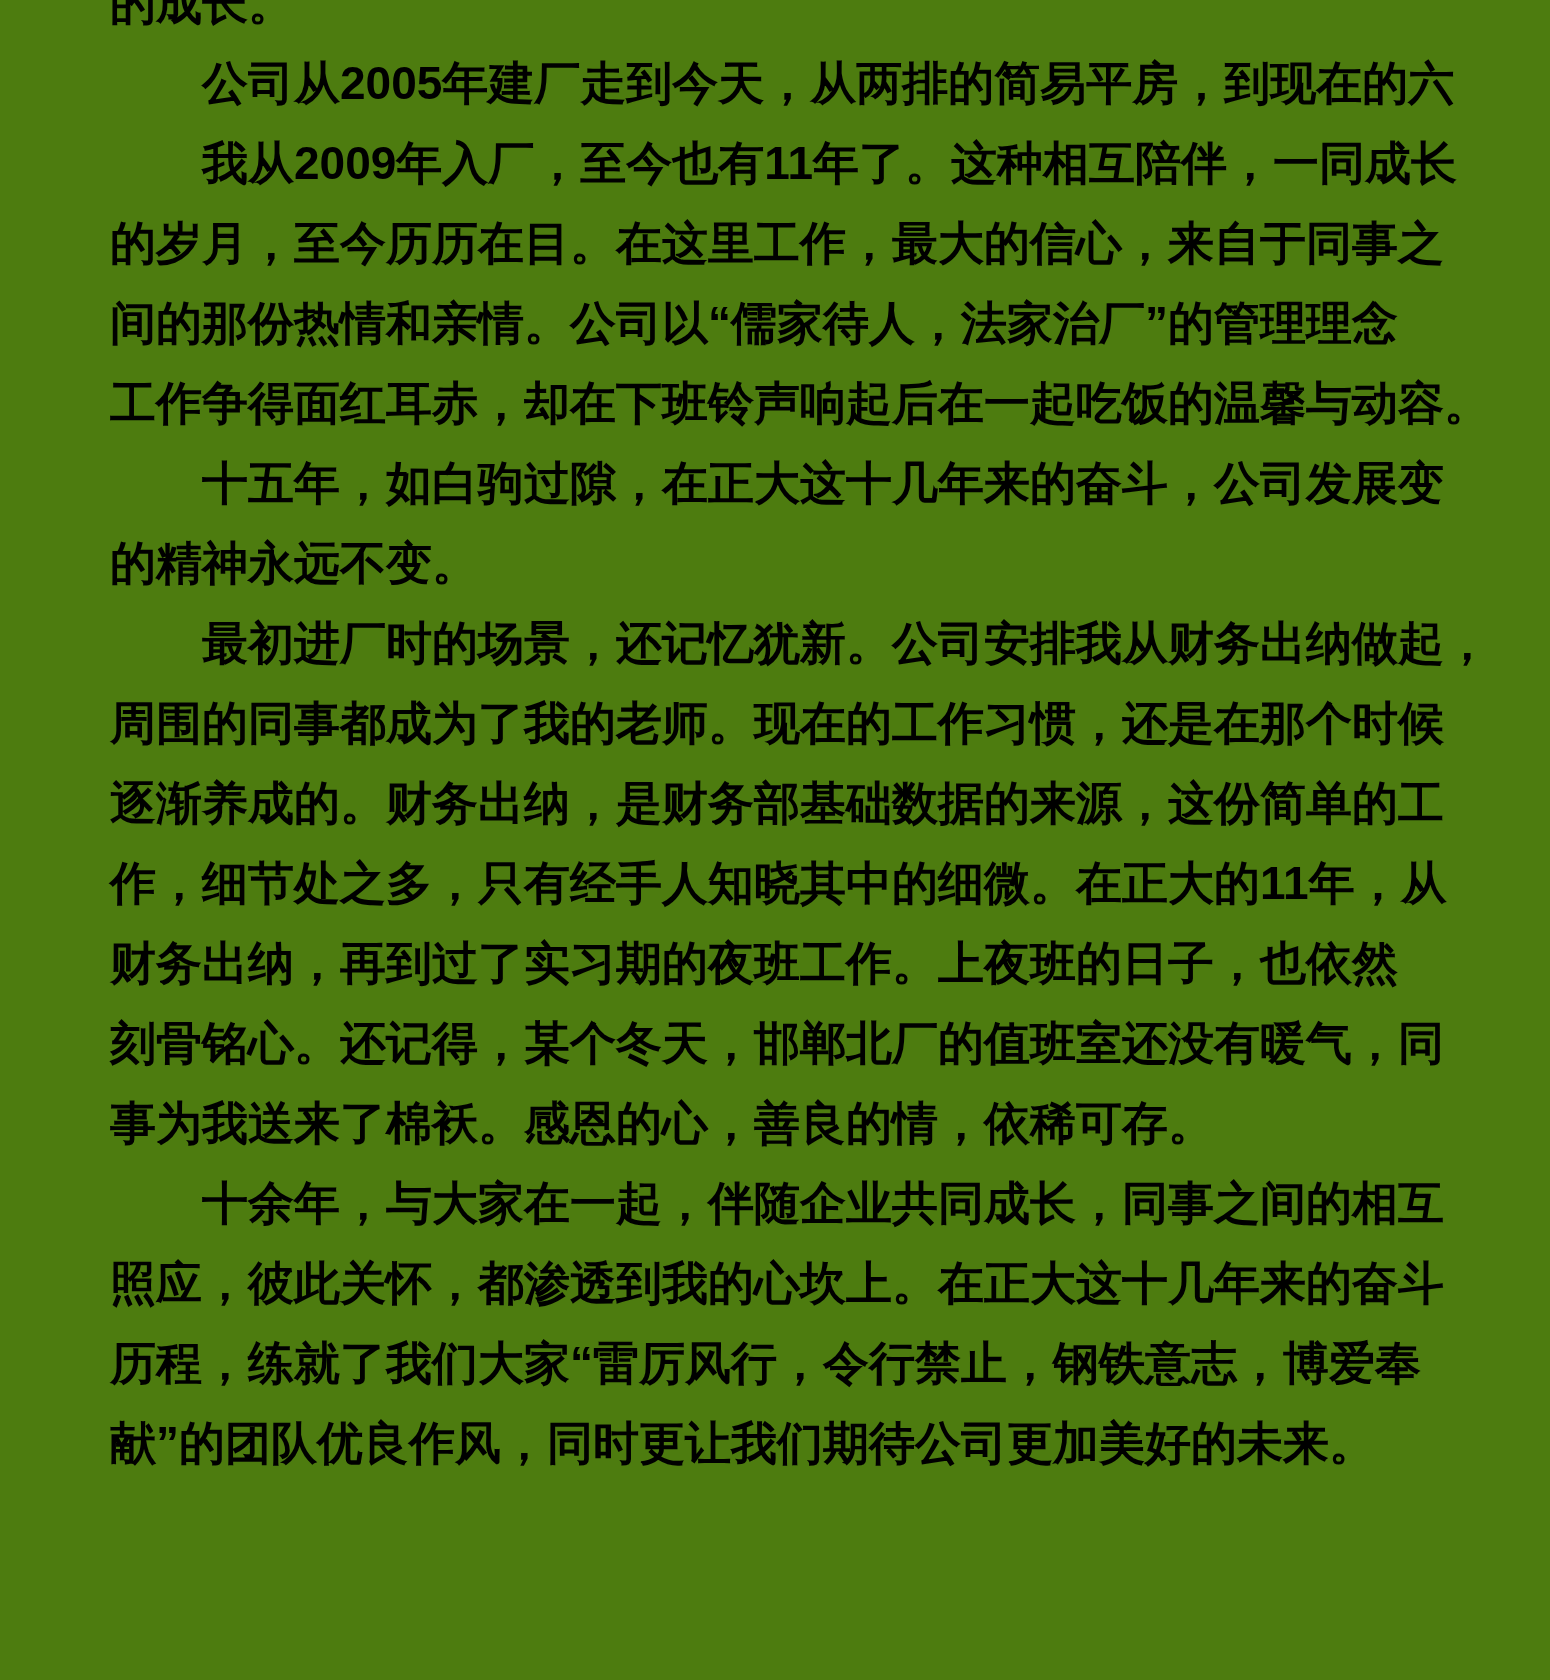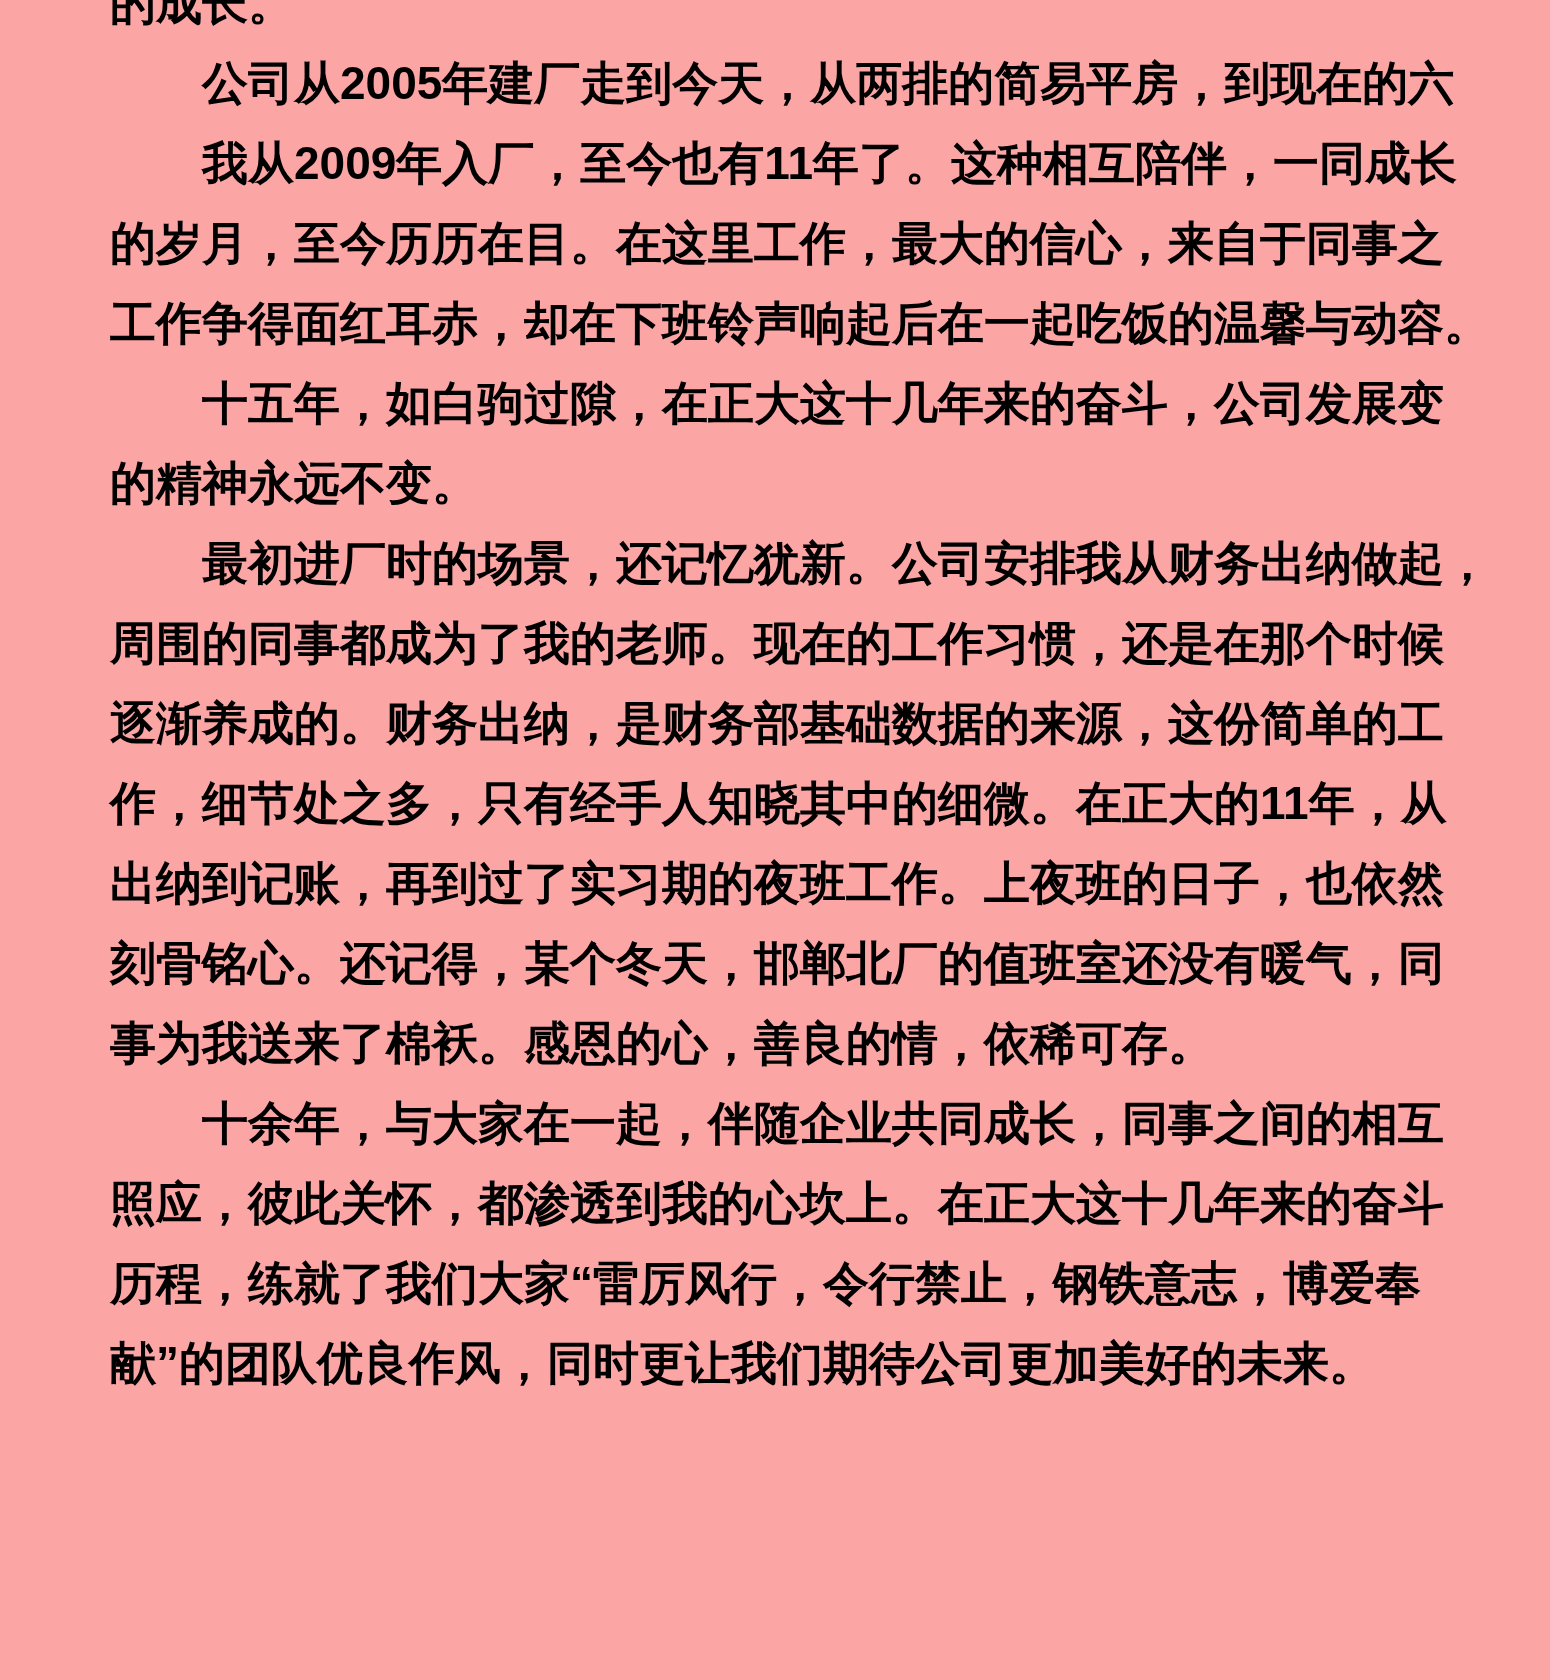--- a/index.html
+++ b/index.html
@@ -13,21 +13,21 @@
     overflow: hidden;
     position: relative;
     font-family: "Liberation Sans", sans-serif;
   }
   .page {
     position: absolute;
     left: 0;
     top: 0;
     width: 1550px;
     height: 1680px;
-    background: #fca5a5;
+    background: #4d7c0f;
     overflow: hidden;
   }
   .text-block {
     position: absolute;
     left: 110px;
     top: -37px;
     width: 1345px;
   }
   .line {
     height: 80px;
@@ -44,28 +44,29 @@
 </style>
 </head>
 <body>
 
 <div class="page">
   <div class="text-block" id="text-block">
       <div class="line">的成长。</div>
       <div class="line indent">公司从2005年建厂走到今天，从两排的简易平房，到现在的六</div>
       <div class="line indent">我从2009年入厂，至今也有11年了。这种相互陪伴，一同成长</div>
       <div class="line">的岁月，至今历历在目。在这里工作，最大的信心，来自于同事之</div>
+      <div class="line">间的那份热情和亲情。公司以“儒家待人，法家治厂”的管理理念</div>
       <div class="line">工作争得面红耳赤，却在下班铃声响起后在一起吃饭的温馨与动容。</div>
       <div class="line indent">十五年，如白驹过隙，在正大这十几年来的奋斗，公司发展变</div>
       <div class="line">的精神永远不变。</div>
       <div class="line indent">最初进厂时的场景，还记忆犹新。公司安排我从财务出纳做起，</div>
       <div class="line">周围的同事都成为了我的老师。现在的工作习惯，还是在那个时候</div>
       <div class="line">逐渐养成的。财务出纳，是财务部基础数据的来源，这份简单的工</div>
       <div class="line">作，细节处之多，只有经手人知晓其中的细微。在正大的11年，从</div>
-      <div class="line">出纳到记账，再到过了实习期的夜班工作。上夜班的日子，也依然</div>
+      <div class="line">财务出纳，再到过了实习期的夜班工作。上夜班的日子，也依然</div>
       <div class="line">刻骨铭心。还记得，某个冬天，邯郸北厂的值班室还没有暖气，同</div>
       <div class="line">事为我送来了棉袄。感恩的心，善良的情，依稀可存。</div>
       <div class="line indent">十余年，与大家在一起，伴随企业共同成长，同事之间的相互</div>
       <div class="line">照应，彼此关怀，都渗透到我的心坎上。在正大这十几年来的奋斗</div>
       <div class="line">历程，练就了我们大家“雷厉风行，令行禁止，钢铁意志，博爱奉</div>
       <div class="line">献”的团队优良作风，同时更让我们期待公司更加美好的未来。</div>
     </div>
 </div>
 
 </body></html>

